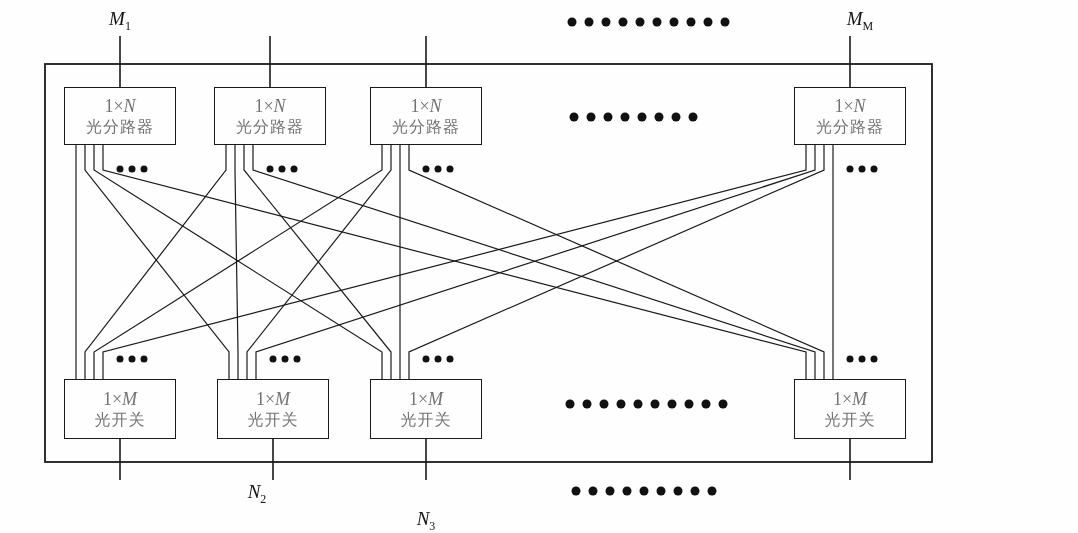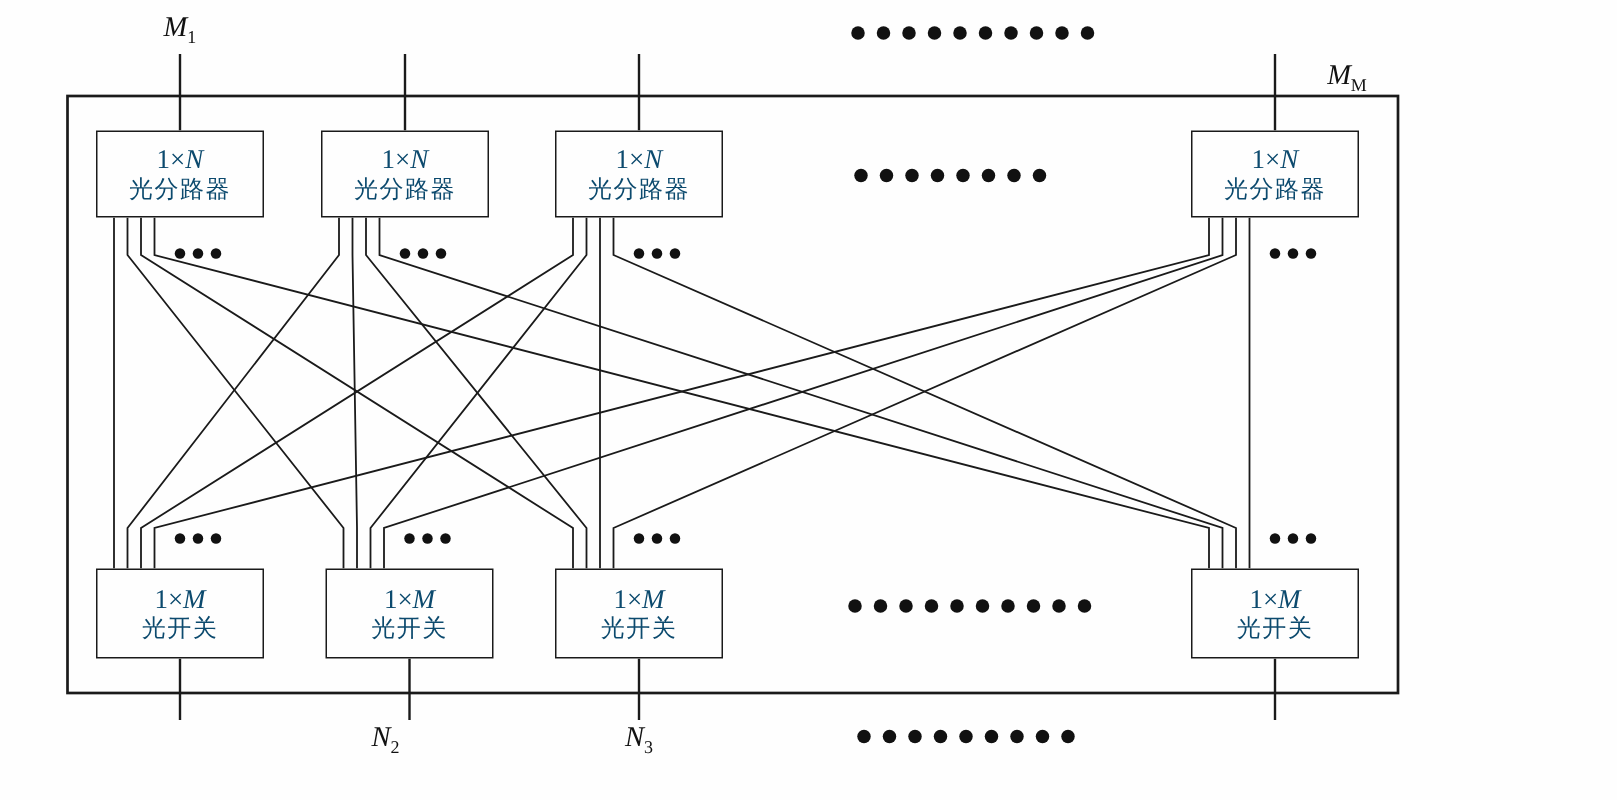--- a/index.html
+++ b/index.html
@@ -22,21 +22,21 @@
     height: 58px;
     box-sizing: border-box;
     border: 1.7px solid #1a1a1a;
     background: #fefefe;
     display: flex;
     flex-direction: column;
     align-items: center;
     justify-content: center;
     text-align: center;
     line-height: 1.25;
-    color: #0c4a6e;
+    color: #737373;
   }
   .box .l1 { font-size: 18px; }
   .box .l1 .var { font-style: italic; }
   .box .l2 { font-size: 16px; letter-spacing: 1px; }
   .port-label {
     position: absolute;
     width: 90px;
     text-align: center;
     font-size: 19px;
     font-style: italic;
@@ -168,21 +168,21 @@
           <circle cx="438" cy="359" r="3.5"></circle>
           <circle cx="450" cy="359" r="3.5"></circle>
         <circle cx="850" cy="359" r="3.5"></circle>
           <circle cx="862" cy="359" r="3.5"></circle>
           <circle cx="874" cy="359" r="3.5"></circle>
       </g>
     </g>
   </svg>
 
   <div class="port-label" style="left:75px; top:8px;"><span>M</span><sub>1</sub></div>
-  <div class="port-label" style="left:853px; top:8px;margin-top:32px;"><span>M</span><sub>M</sub></div>
+  <div class="port-label" style="left:815px; top:8px;"><span>M</span><sub>M</sub></div>
 
   <div class="box" style="left:64px; top:87px;">
     <div class="l1"><span>1×</span><span class="var">N</span></div>
     <div class="l2">光分路器</div>
   </div>
   <div class="box" style="left:214px; top:87px;">
     <div class="l1"><span>1×</span><span class="var">N</span></div>
     <div class="l2">光分路器</div>
   </div>
   <div class="box" style="left:370px; top:87px;">
@@ -205,15 +205,15 @@
   <div class="box" style="left:370px; top:379px; height:60px;">
     <div class="l1"><span>1×</span><span class="var">M</span></div>
     <div class="l2">光开关</div>
   </div>
   <div class="box" style="left:794px; top:379px; height:60px;">
     <div class="l1"><span>1×</span><span class="var">M</span></div>
     <div class="l2">光开关</div>
   </div>
 
   <div class="port-label" style="left:212px; top:481px;"><span>N</span><sub>2</sub></div>
-  <div class="port-label" style="left:381px; top:481px;"><span>N</span><sub>3</sub></div>
+  <div class="port-label" style="left:381px; top:508px;"><span>N</span><sub>3</sub></div>
 
 </div>
 
 </body></html>

